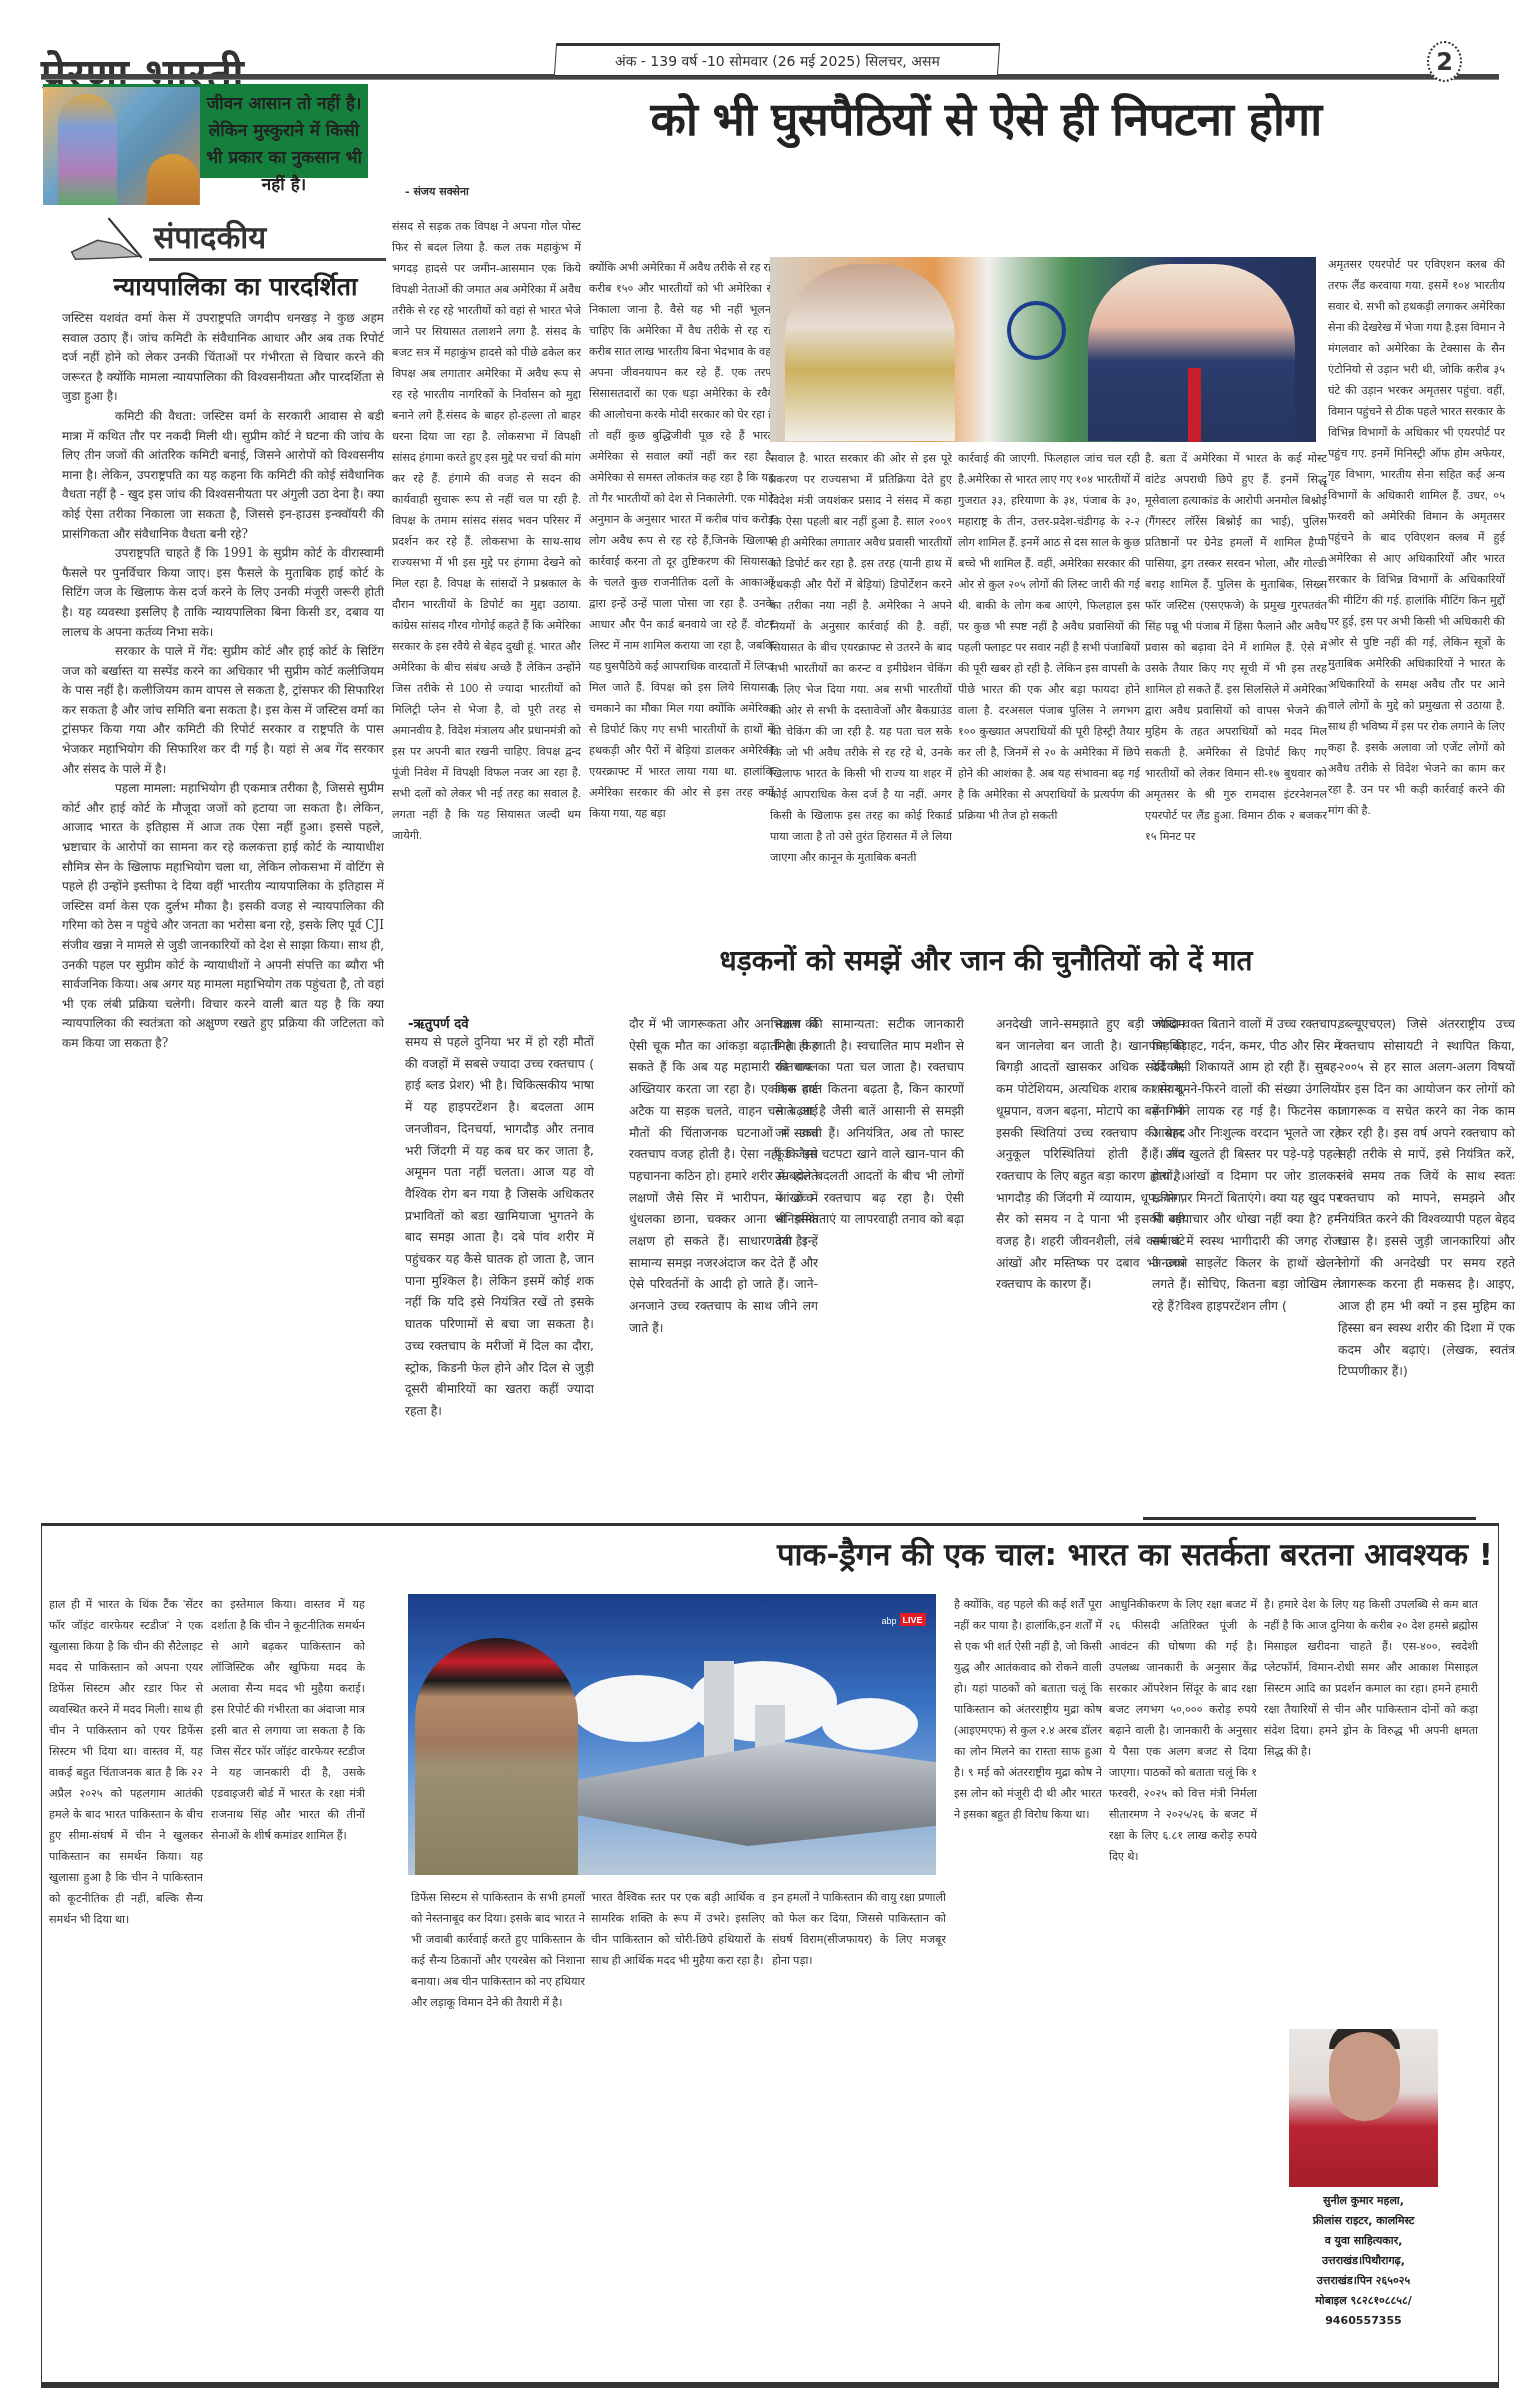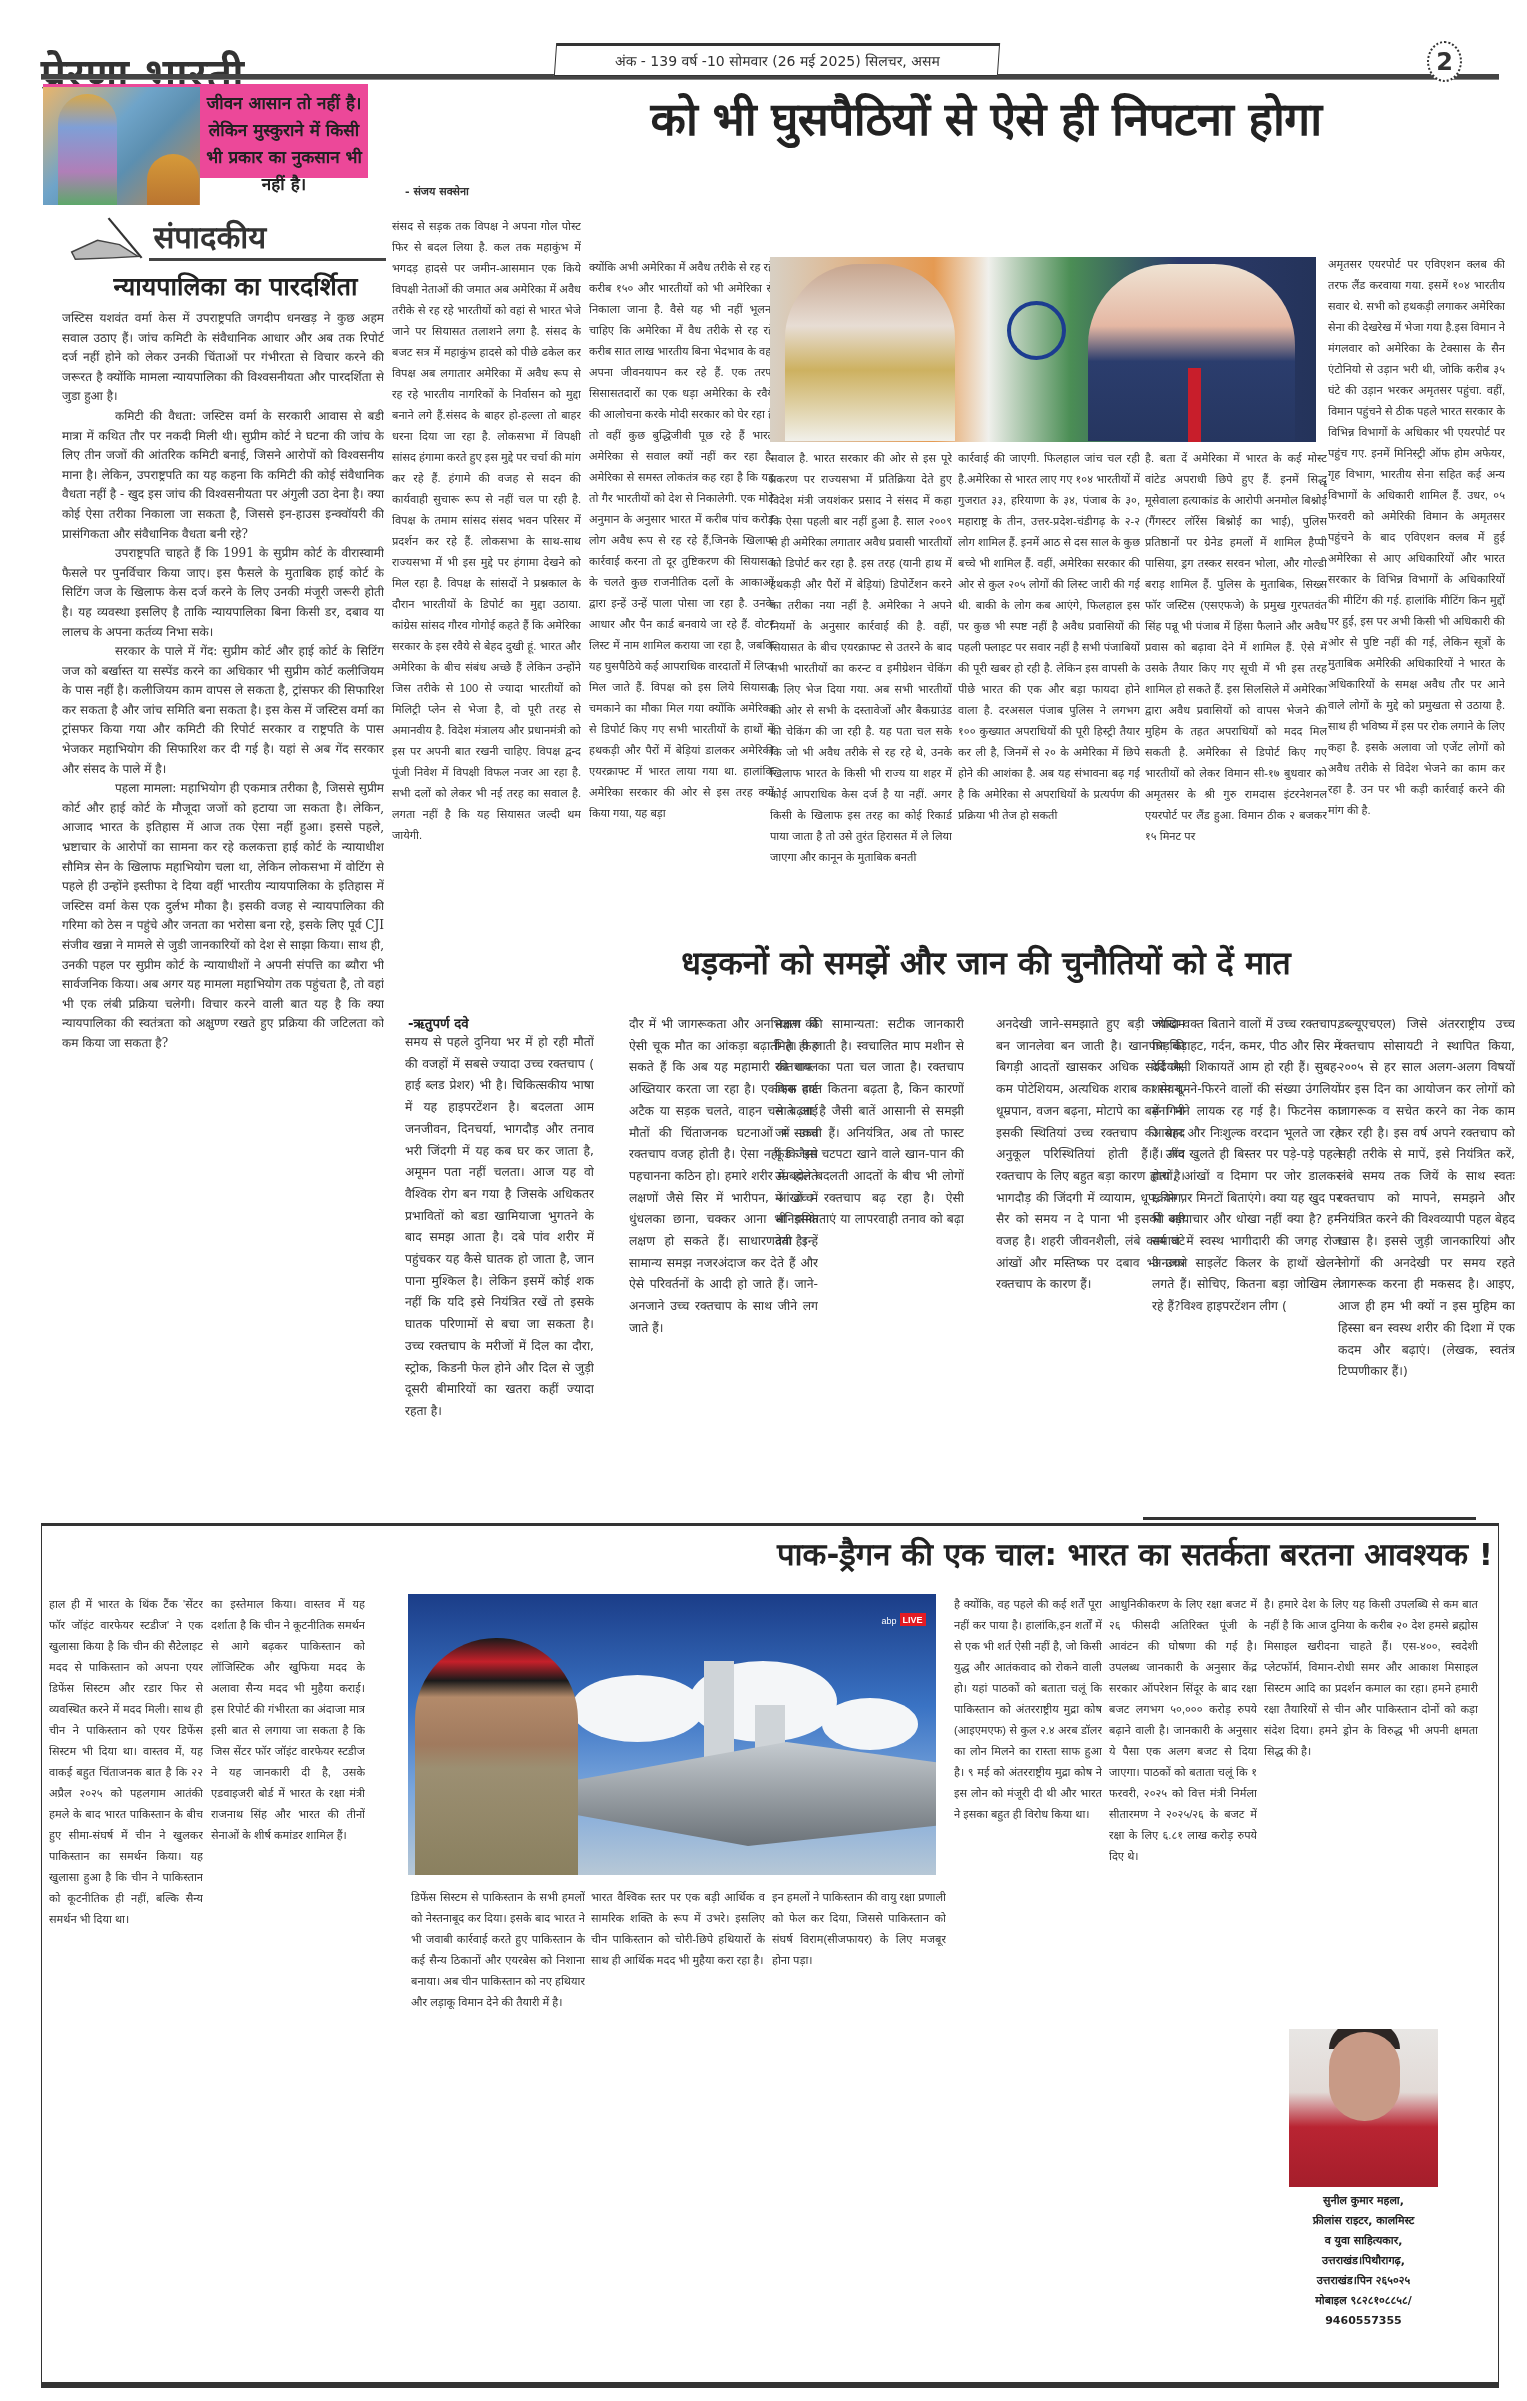--- a/index.html
+++ b/index.html
@@ -5,21 +5,21 @@
   * { box-sizing: border-box; margin: 0; padding: 0; }
   body { width: 1528px; height: 2401px; background: #fff; font-family: "DejaVu Sans", sans-serif; color: #222; overflow: hidden; position: relative; }
   .abs { position: absolute; }
   
   .masthead-title { left: 41px; top: 43px; font-size: 44px; font-weight: bold; color: #333; letter-spacing: 0.7px; font-family: "DejaVu Sans", sans-serif; }
   .masthead-rule { left: 41px; top: 74px; width: 1458px; height: 6px; background: #444; border-bottom: 1.5px solid #888; }
   .issue-box { left: 555px; top: 43px; width: 444px; height: 33px; border: 1.5px solid #333; border-top-width: 3px; transform: skewX(-4deg); background: #fff; display: flex; align-items: center; justify-content: center; font-size: 14px; color: #333; }
   .issue-box span { transform: skewX(4deg); }
   .page-num { left: 1427px; top: 41px; width: 35px; height: 41px; border: 2.2px dotted #333; border-radius: 50%; display: flex; align-items: center; justify-content: center; font-size: 24px; font-weight: bold; color: #333; background: #fff; }
   
-  .quote-box { left: 43px; top: 84px; width: 325px; height: 94px; background: #ec4899; display: flex; }
+  .quote-box { left: 43px; top: 84px; width: 325px; height: 94px; background: #15803d; display: flex; }
   .quote-img { width: 157px; height: 118px; margin-top: 3px; background: linear-gradient(135deg, #e9b56b 0%, #6fa4c9 40%, #5c8fb0 60%, #c78a4f 100%); position: relative; overflow: hidden; }
   .quote-img .fig1 { position: absolute; left: 15px; top: 7.4px; width: 59px; height: 111px; border-radius: 30px 30px 0 0; background: linear-gradient(#d8a84a, #7f9fd6 30%, #b07fb8 70%, #5da86a); }
   .quote-img .fig2 { position: absolute; left: 104px; top: 67px; width: 52px; height: 52px; border-radius: 26px 26px 0 0; background: linear-gradient(#d69a39, #b97430); }
   .quote-text { flex: 1; font-size: 17px; font-weight: bold; line-height: 27px; text-align: center; padding: 6px 4.4px; color: #222; }
   
   .editorial-header { left: 68px; top: 208px; width: 318px; height: 53px; display: flex; align-items: flex-end; }
   .pen-icon { width: 81px; height: 46px; position: relative; }
   .editorial-label { font-size: 31px; font-weight: bold; color: #333; border-bottom: 3px solid #444; flex: 1; padding-left: 4.4px; line-height: 40px; font-family: Liberation Serif, serif; }
   .editorial-title { left: 80px; top: 268px; width: 311px; font-size: 25px; font-weight: bold; color: #222; text-align: center; }
   .col { font-size: 12.3px; line-height: 21.7px; text-align: justify; color: #333; overflow: hidden; }
@@ -35,21 +35,21 @@
   .a1c3 { left: 770px; top: 448px; width: 182px; height: 473px; }
   .a1c4 { left: 958px; top: 448px; width: 182px; height: 473px; }
   .a1c5 { left: 1145px; top: 448px; width: 182px; height: 473px; }
   .a1c6 { left: 1328px; top: 254px; width: 177px; height: 665px; }
   .photo-1 { left: 770px; top: 257px; width: 546px; height: 185px; background: linear-gradient(90deg, #d8d0c4 0%, #e59a52 30%, #f0f0ec 40%, #4b8e55 55%, #2c3b6b 75%, #24335a 100%); overflow: hidden; }
   .photo-1 .p-left { position: absolute; left: 15px; top: 7.4px; width: 170px; height: 177px; border-radius: 74px 74px 0 0; background: linear-gradient(#c7a58e 0%, #e7ddd4 35%, #cdb160 60%, #f1f0ea 100%); }
   .photo-1 .p-right { position: absolute; left: 318px; top: 7.4px; width: 207px; height: 177px; border-radius: 81px 81px 0 0; background: linear-gradient(#efe3d3 0%, #e5b7a3 35%, #2b3d6d 55%, #263660 100%); }
   .photo-1 .tie { position: absolute; left: 418px; top: 111px; width: 13.3px; height: 74px; background: #c81e2b; }
   .photo-1 .chakra { position: absolute; left: 237px; top: 44px; width: 59px; height: 59px; border-radius: 50%; border: 4.4px solid #1c3c90; }
   
-  .headline-2 { left: 444px; top: 940px; width: 1084px; text-align: center; font-size: 32px; font-weight: bold; color: #222; }
+  .headline-2 { left: 444px; top: 940px; width: 1084px; text-align: center; font-size: 28px; font-weight: bold; color: #222; }
   .byline-2 { left: 408px; top: 1014px; font-size: 13.3px; font-weight: bold; color: #222; }
   .a2c1 { left: 405px; top: 1032px; width: 189px; height: 473px; }
   .a2c2 { left: 589px; top: 1014px; width: 189px; height: 491px; margin-left: 40px; }
   .a2c3 { left: 775px; top: 1014px; width: 189px; height: 491px; }
   .a2c4 { left: 964px; top: 1014px; width: 189px; height: 491px; margin-left: 32px; }
   .a2c5 { left: 1152px; top: 1014px; width: 189px; height: 491px; }
   .a2c6 { left: 1338px; top: 1014px; width: 177px; height: 488px; }
   .a2-rule { left: 1143px; top: 1517px; width: 333px; height: 3px; background: #333; }
   
   .box-3 { left: 41px; top: 1523px; width: 1458px; height: 865px; border: 1.5px solid #333; border-top: 3.7px solid #333; border-bottom: 6px solid #333; }

